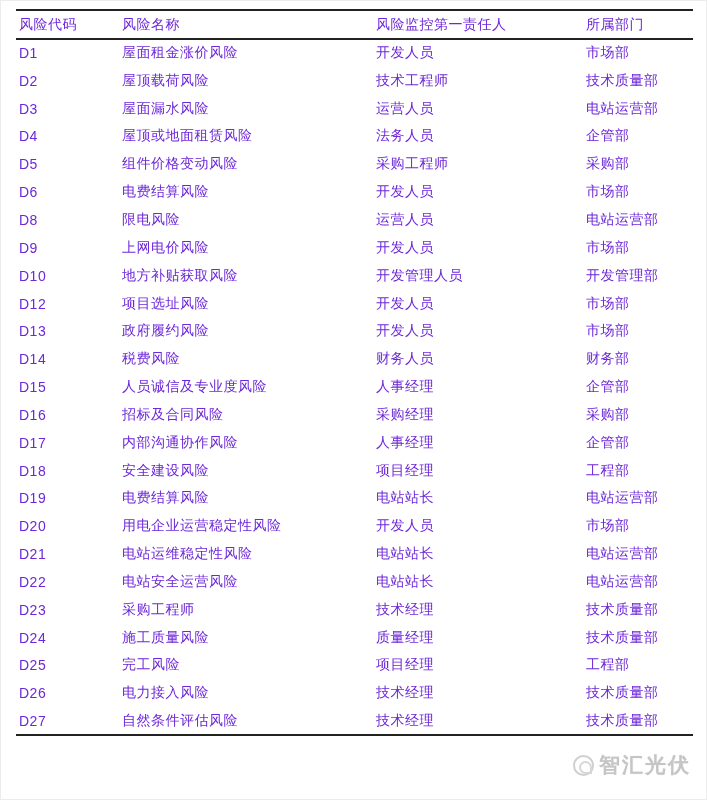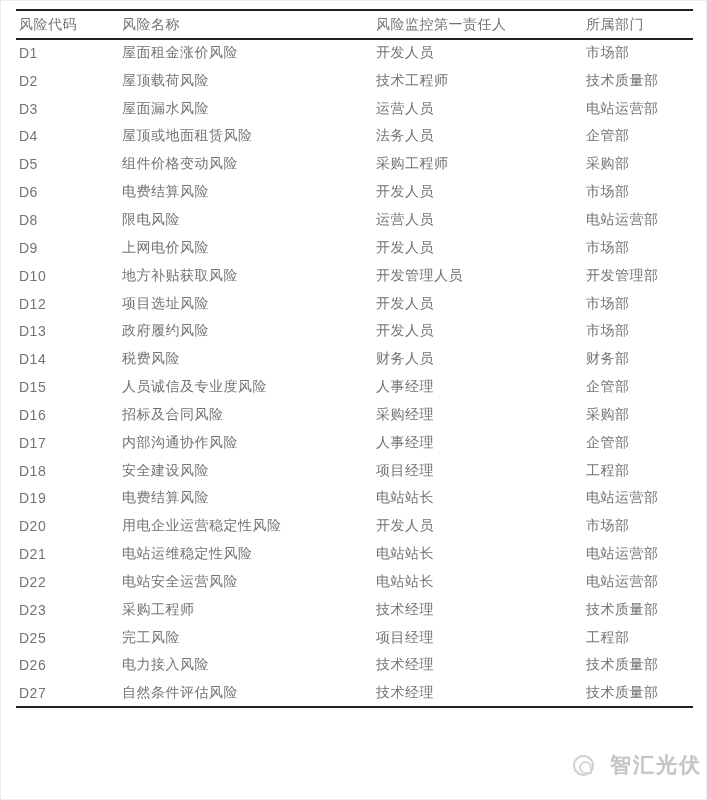--- a/index.html
+++ b/index.html
@@ -13,21 +13,21 @@
     position: relative;
     width: 707px; height: 800px;
     background: #ffffff;
     border: 1px solid #ececec;
     padding: 8px 15px 0 15px;
   }
   table.risk-table {
     width: 677px;
     border-collapse: collapse;
     table-layout: fixed;
-    color: #737373;
+    color: #6d28d9;
     font-size: 14px;
   }
   table.risk-table col.c1 { width: 103px; }
   table.risk-table col.c2 { width: 254px; }
   table.risk-table col.c3 { width: 210px; }
   table.risk-table col.c4 { width: 110px; }
   thead tr {
     border-top: 2px solid #222222;
     border-bottom: 2px solid #222222;
     height: 29px;
@@ -42,21 +42,21 @@
     white-space: nowrap;
     overflow: hidden;
     letter-spacing: 0.5px;
   }
   .watermark {
     position: absolute;
     left: 572px;
     top: 750px;
     display: flex;
     align-items: center;
-    gap: 16px;
+    gap: 5px;
     color: #b7b7b7;
     opacity: 0.8;
     pointer-events: none;
   }
   .wm-icon {
     width: 21px; height: 21px;
     border: 2px solid #c4c4c4;
     border-radius: 50%;
     position: relative;
     flex: 0 0 auto;
@@ -217,20 +217,26 @@
           <td>电站站长</td>
           <td>电站运营部</td>
         </tr>
         <tr>
           <td>D23</td>
           <td>采购工程师</td>
           <td>技术经理</td>
           <td>技术质量部</td>
         </tr>
         <tr>
+          <td>D24</td>
+          <td>施工质量风险</td>
+          <td>质量经理</td>
+          <td>技术质量部</td>
+        </tr>
+        <tr>
           <td>D25</td>
           <td>完工风险</td>
           <td>项目经理</td>
           <td>工程部</td>
         </tr>
         <tr>
           <td>D26</td>
           <td>电力接入风险</td>
           <td>技术经理</td>
           <td>技术质量部</td>

